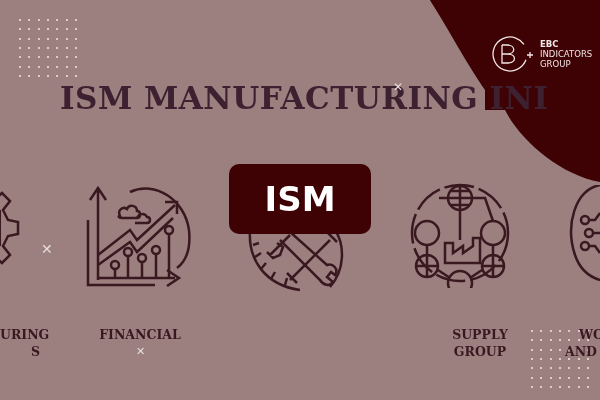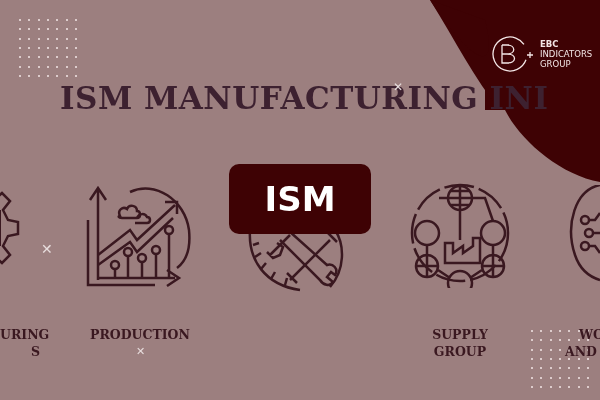--- a/index.html
+++ b/index.html
@@ -211,25 +211,25 @@
   </g>
 </svg>
 
 <div class="badge">ISM</div>
 
 <div class="label" style="left:0px;top:326px;transform:none;text-align:right;width:40px;">
   <div>URING</div>
   <div>S</div>
 </div>
 <div class="label" style="left:140px;top:326px;">
-  <div>PRODUCTION</div>
+  <div>FINANCIAL</div>
 </div>
 <div class="label" style="left:300px;top:326px;">
 </div>
-<div class="label" style="left:460px;top:326px;">
+<div class="label" style="left:480px;top:326px;">
   <div>SUPPLY</div>
   <div>GROUP</div>
 </div>
 <div class="label" style="left:565px;top:326px;transform:none;text-align:left;">
   <div style="padding-left:14px;">WO</div>
   <div>AND T</div>
 </div>
 
 <div class="xmark" style="left:41px;top:242px;">✕</div>
 <div class="xmark" style="left:393px;top:80px;font-size:12px;">✕</div>

